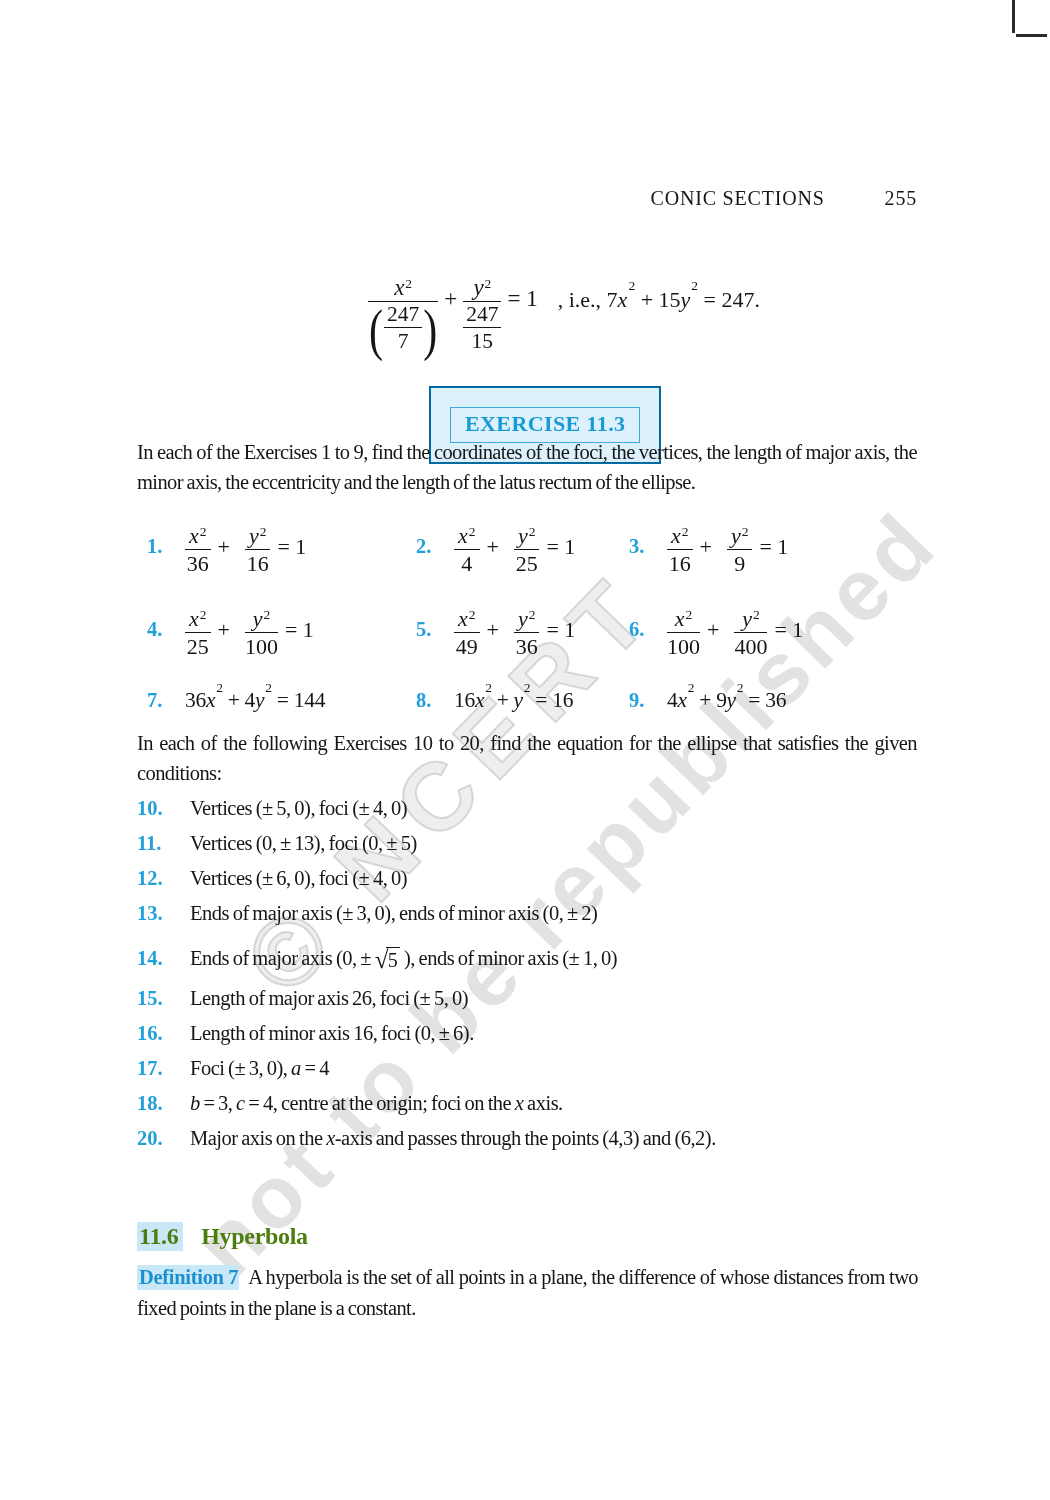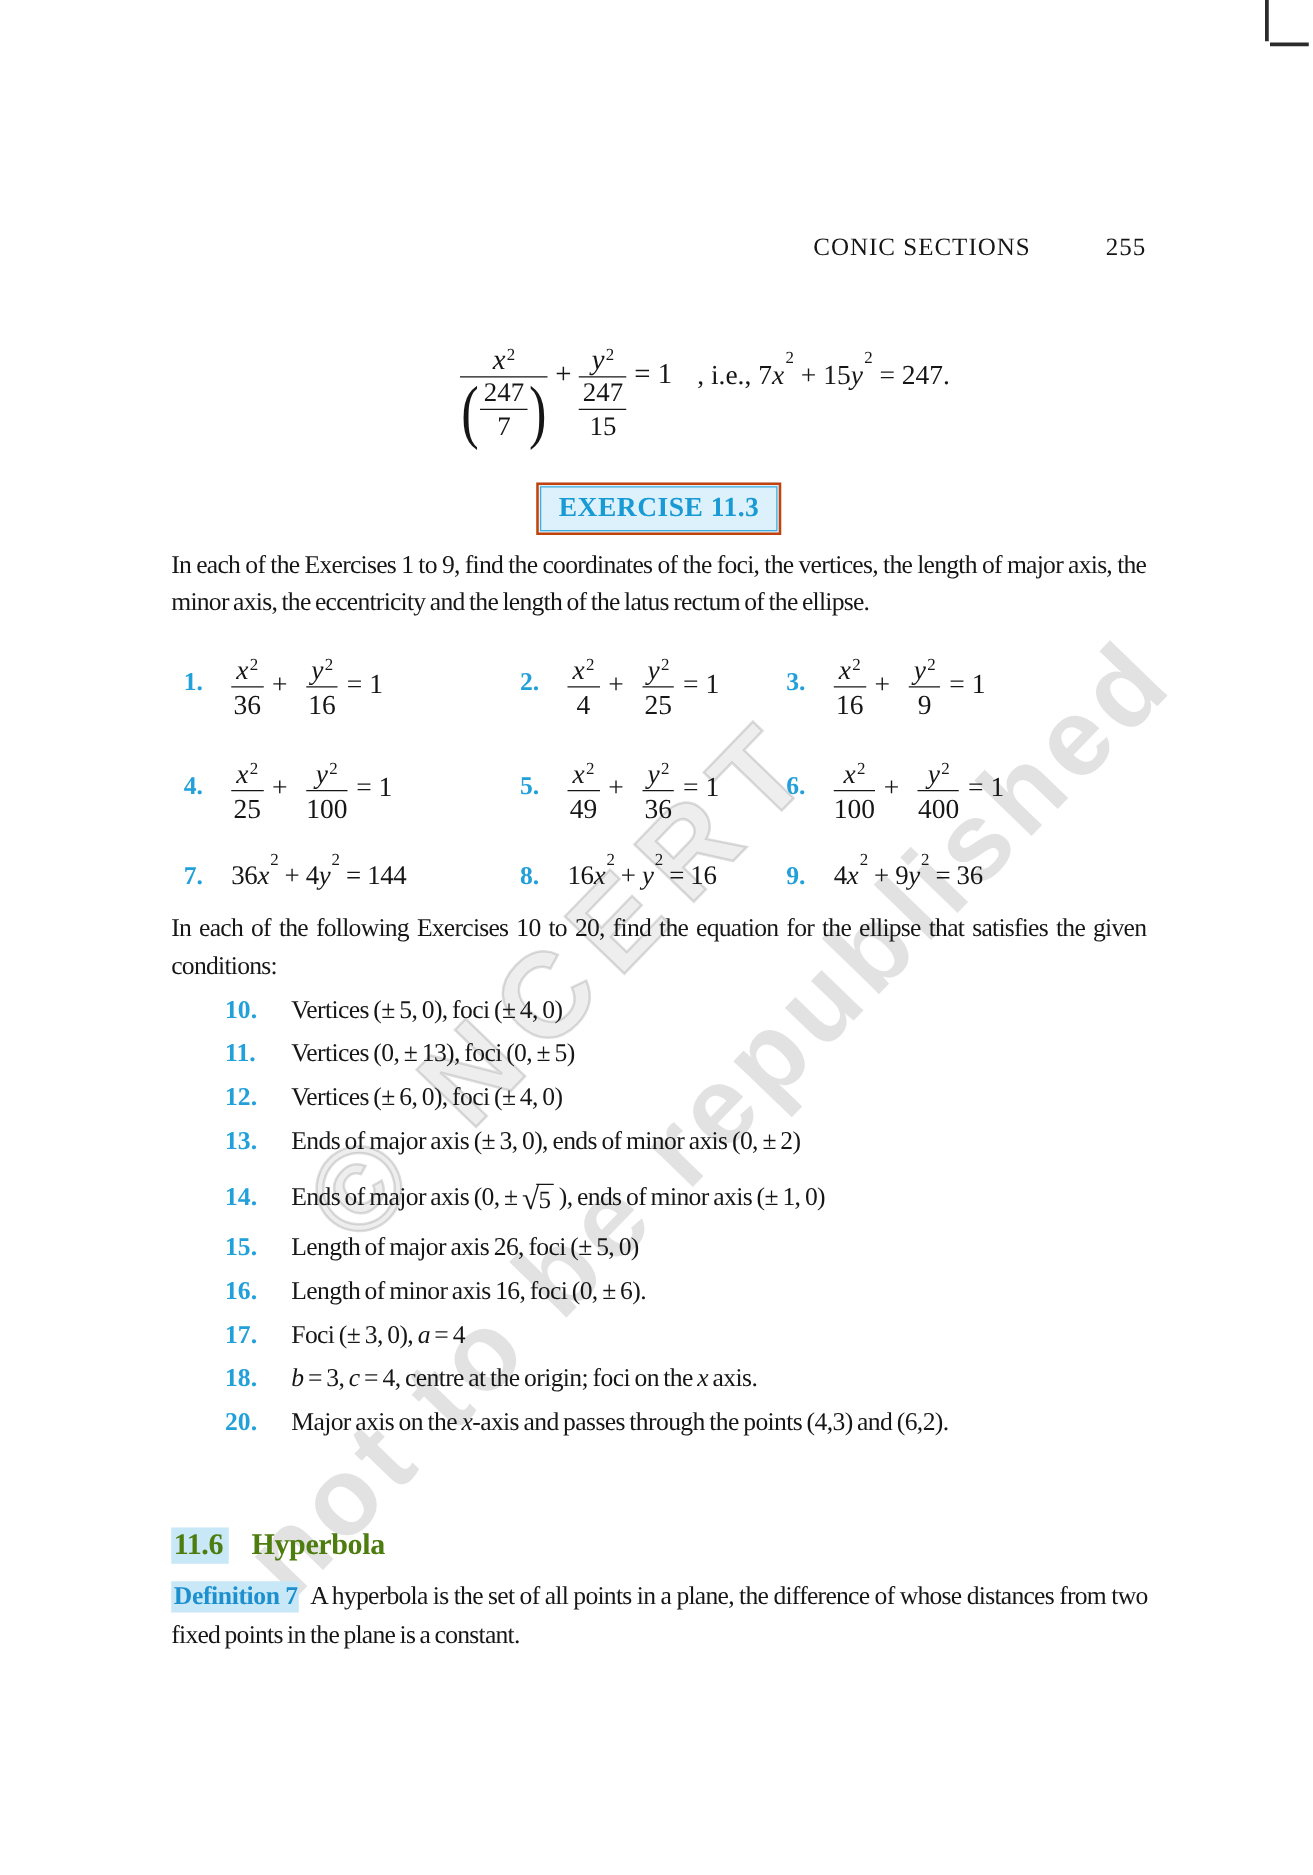--- a/index.html
+++ b/index.html
@@ -40,21 +40,21 @@
   .topf .bigfrac > .nline { height:36px; font-size:23px; }
   .topf .mini { font-size:21.5px; }
   .topf .mini .nline { padding:0 3px 1px; height:auto; }
   .topf .mini .fbar { border-top-width:1.5px; }
   .paren { display:inline-block; font-size:42px; line-height:1; transform:scaleY(1.35) translateY(1px);
            font-weight:400; padding:0 1px; }
   .opf { margin:23px 6px 0; line-height:26px; }
   .tailf { margin:24px 0 0 14px; line-height:26px; font-size:22px; white-space:nowrap; }
 
   
-  .exbox { top:386px; left:429px; border:2px solid #c2410c; background:#dcf1fb; padding:1px; }
+  .exbox { top:386px; left:429px; border:2px solid #0369a1; background:#dcf1fb; padding:19px; }
   .exbox-in { border:1.6px solid #3dabdc; padding:3px 14px 5px; font-weight:bold; font-size:22px;
               color:#189ad5; letter-spacing:0.4px; }
 
   
   .para { font-size:20.5px; line-height:30px; text-align:justify;
           letter-spacing:-0.6px; word-spacing:-1px; }
   .p1 { top:437px; left:137px; width:780px; }
   .p2 { top:728px; left:137px; width:780px; }
 
   .bl { color:#22a0da; font-weight:700; letter-spacing:0; }
@@ -68,21 +68,21 @@
   .fxitem .nline { height:30px; }
   .fxitem .op { margin:0 7px; }
   .fxitem .eqop { margin:0 0 0 7px; }
   .eqitem { display:flex; align-items:baseline; font-size:21.5px; letter-spacing:-0.3px; }
   .eqitem .lab { width:38px; font-size:20.5px; letter-spacing:0; }
   .eqitem sup.s2 { transform:translateY(-7px); }
 
   
   .list { top:793px; left:137px; width:786px; }
   .li { display:flex; line-height:30px; margin-bottom:5px; font-size:20.5px;
-        letter-spacing:-0.5px; word-spacing:-1px;margin-left:43px; }
+        letter-spacing:-0.5px; word-spacing:-1px; }
   .li .lab { flex:0 0 53px; font-size:20.5px; }
   .li .txt { flex:1; }
   .li.after13 { margin-bottom:15px; }
   .li.after14 { margin-bottom:8px; }
   .sqrt { white-space:nowrap; }
   .rsign { font-size:25px; vertical-align:-3px; margin-right:-2px; }
   .rcand { border-top:1.7px solid #161616; padding:1px 3px 0 2px; font-size:20px; vertical-align:-2px; }
 
   
   .sect { top:1223px; left:137px; font-size:24px; font-weight:bold; color:#4d7c0f; letter-spacing:-0.3px; }

